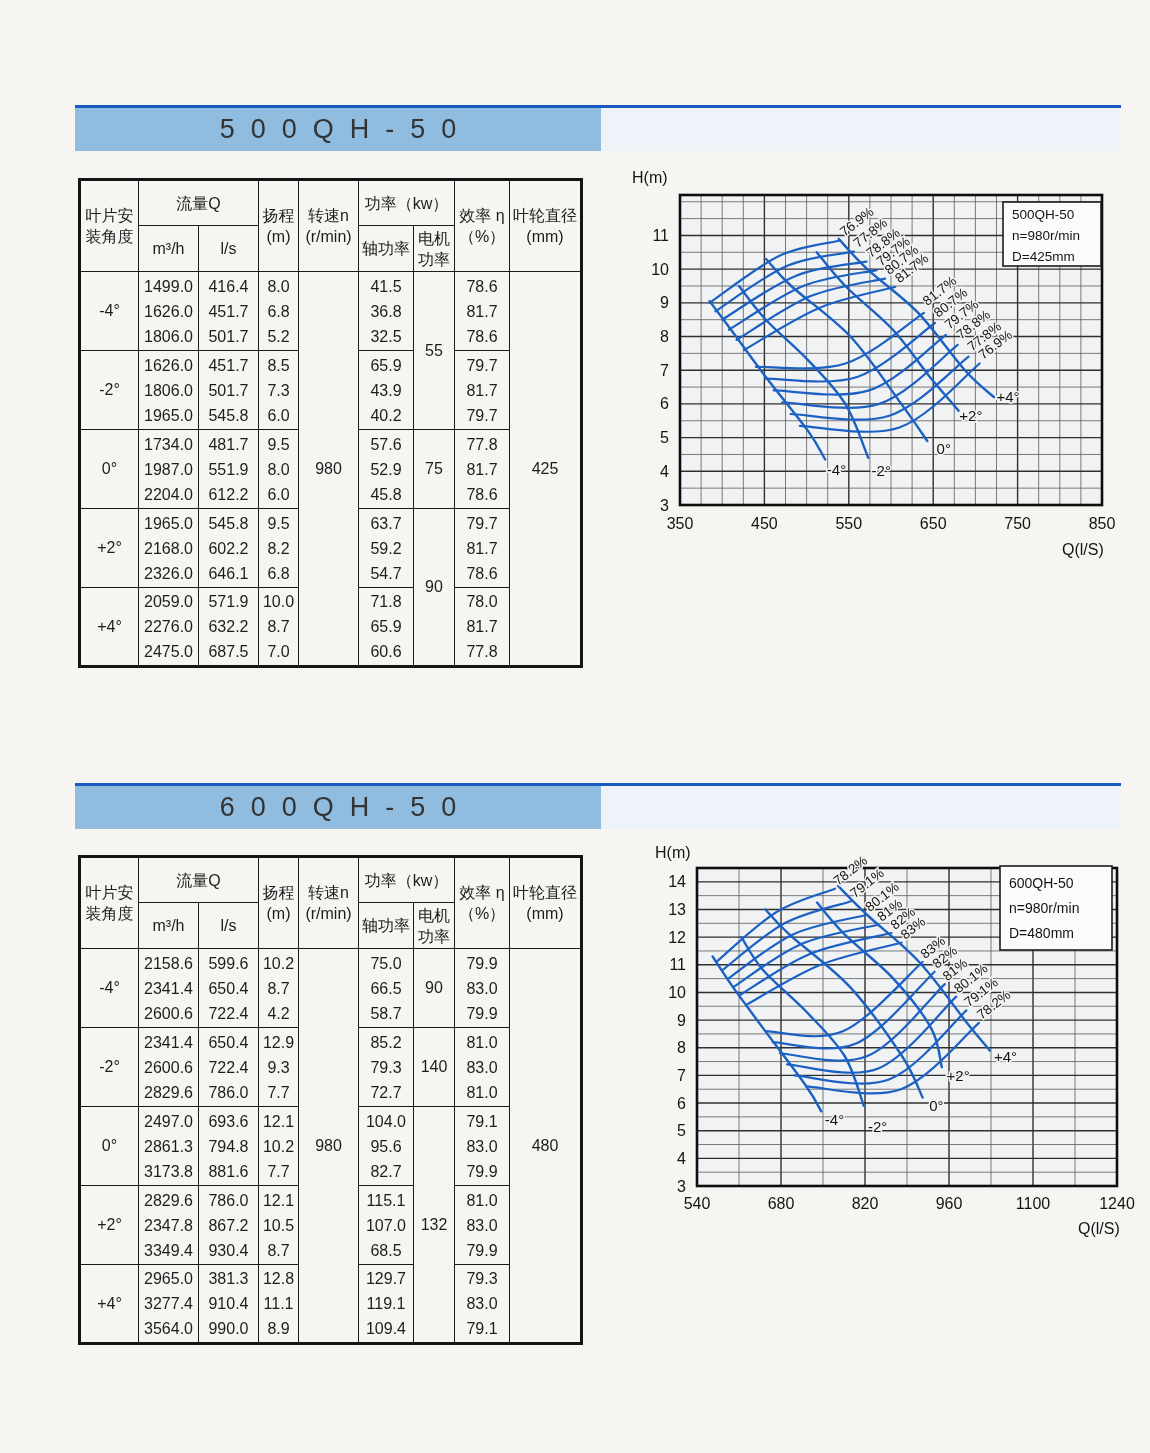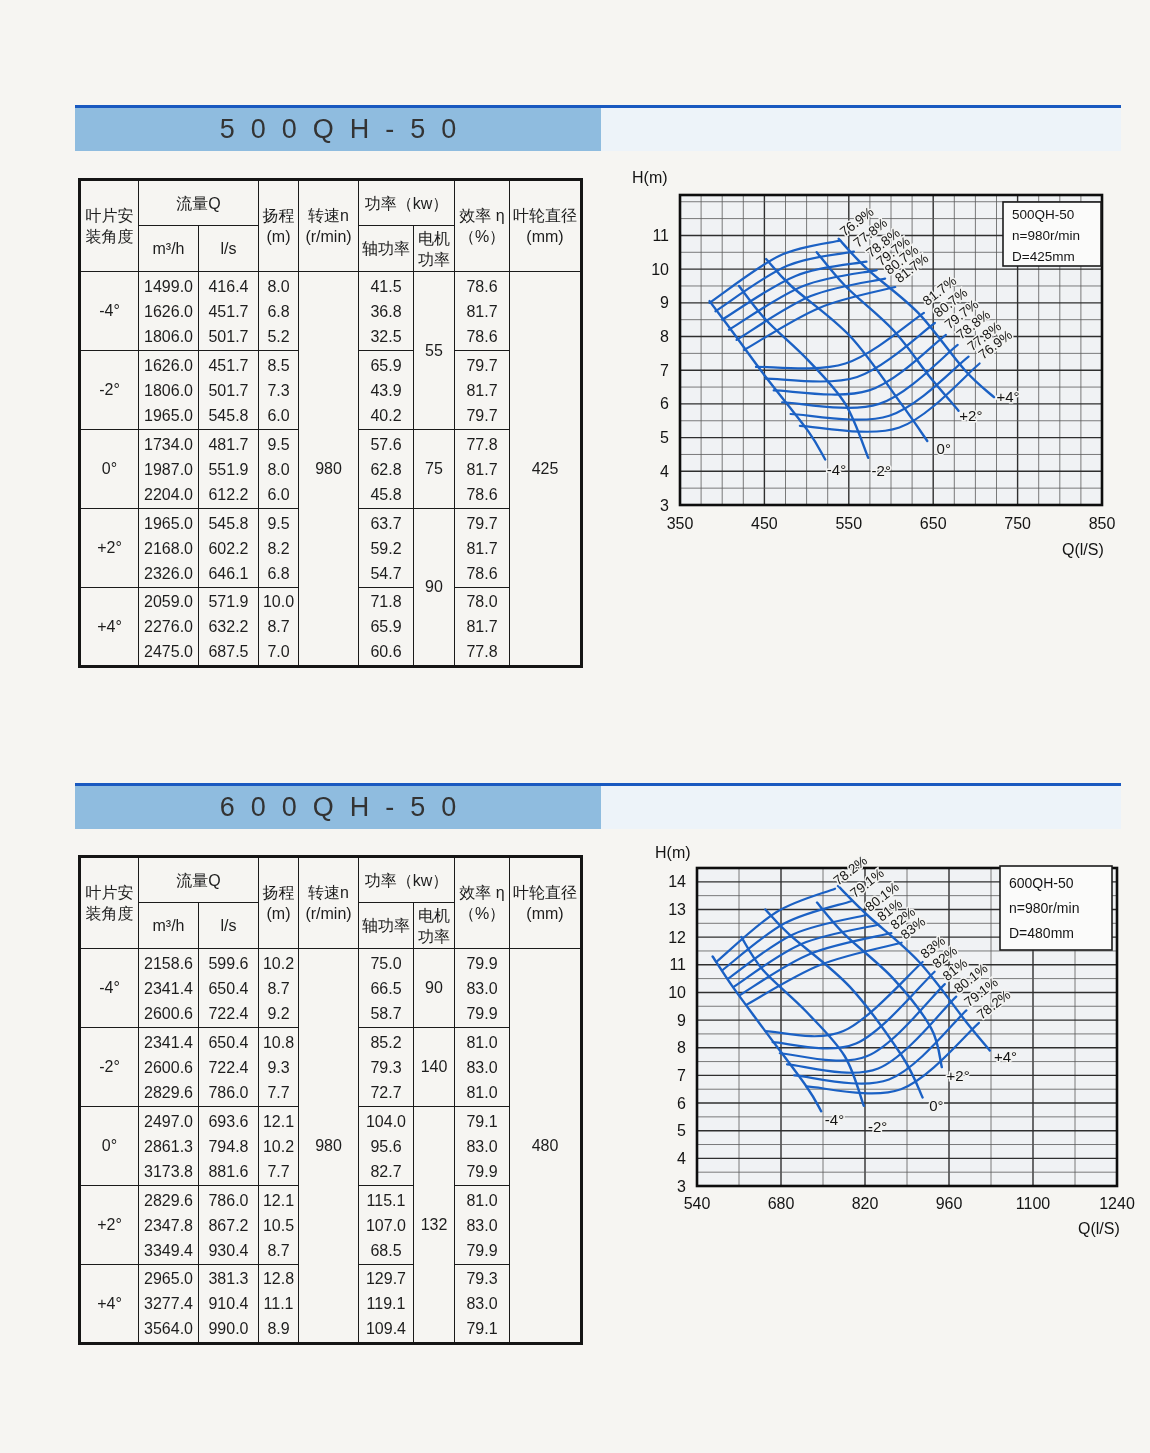--- a/index.html
+++ b/index.html
@@ -166,21 +166,21 @@
             <td>
               <div class="lines">
                 <div class="cl">9.5</div>
                 <div class="cl">8.0</div>
                 <div class="cl">6.0</div>
               </div>
             </td>
             <td>
               <div class="lines">
                 <div class="cl">57.6</div>
-                <div class="cl">62.8</div>
+                <div class="cl">52.9</div>
                 <div class="cl">45.8</div>
               </div>
             </td>
             <td rowspan="1">75</td>
             <td>
               <div class="lines">
                 <div class="cl">77.8</div>
                 <div class="cl">81.7</div>
                 <div class="cl">78.6</div>
               </div>
@@ -424,21 +424,21 @@
               <div class="lines">
                 <div class="cl">599.6</div>
                 <div class="cl">650.4</div>
                 <div class="cl">722.4</div>
               </div>
             </td>
             <td>
               <div class="lines">
                 <div class="cl">10.2</div>
                 <div class="cl">8.7</div>
-                <div class="cl">9.2</div>
+                <div class="cl">4.2</div>
               </div>
             </td>
             <td rowspan="5">980</td>
             <td>
               <div class="lines">
                 <div class="cl">75.0</div>
                 <div class="cl">66.5</div>
                 <div class="cl">58.7</div>
               </div>
             </td>
@@ -463,21 +463,21 @@
             </td>
             <td>
               <div class="lines">
                 <div class="cl">650.4</div>
                 <div class="cl">722.4</div>
                 <div class="cl">786.0</div>
               </div>
             </td>
             <td>
               <div class="lines">
-                <div class="cl">10.8</div>
+                <div class="cl">12.9</div>
                 <div class="cl">9.3</div>
                 <div class="cl">7.7</div>
               </div>
             </td>
             <td>
               <div class="lines">
                 <div class="cl">85.2</div>
                 <div class="cl">79.3</div>
                 <div class="cl">72.7</div>
               </div>

